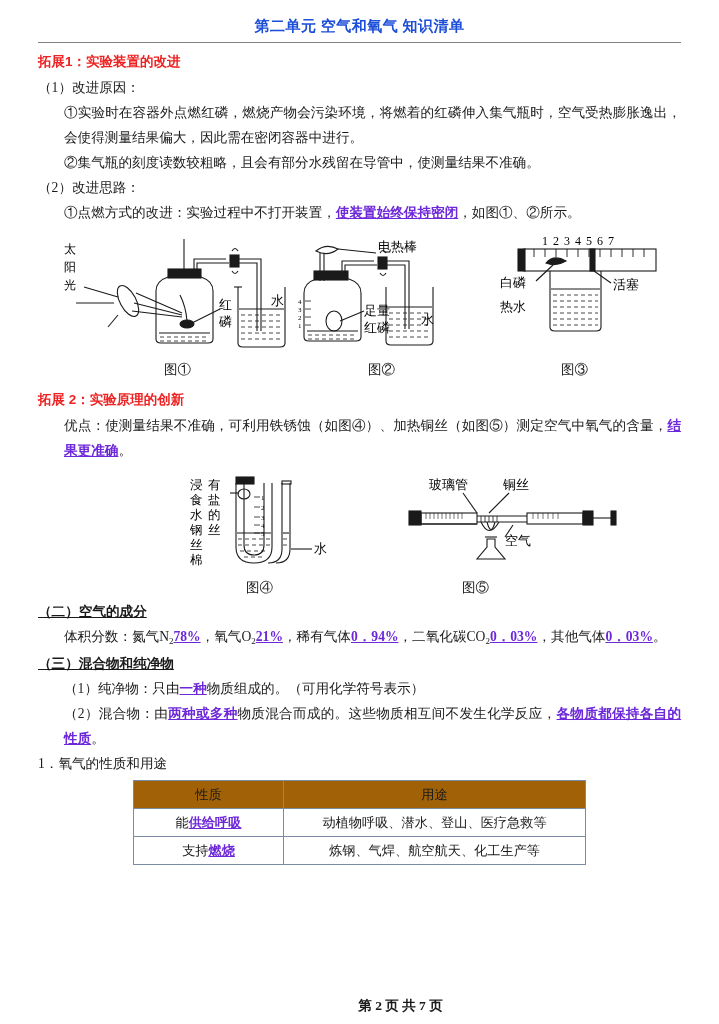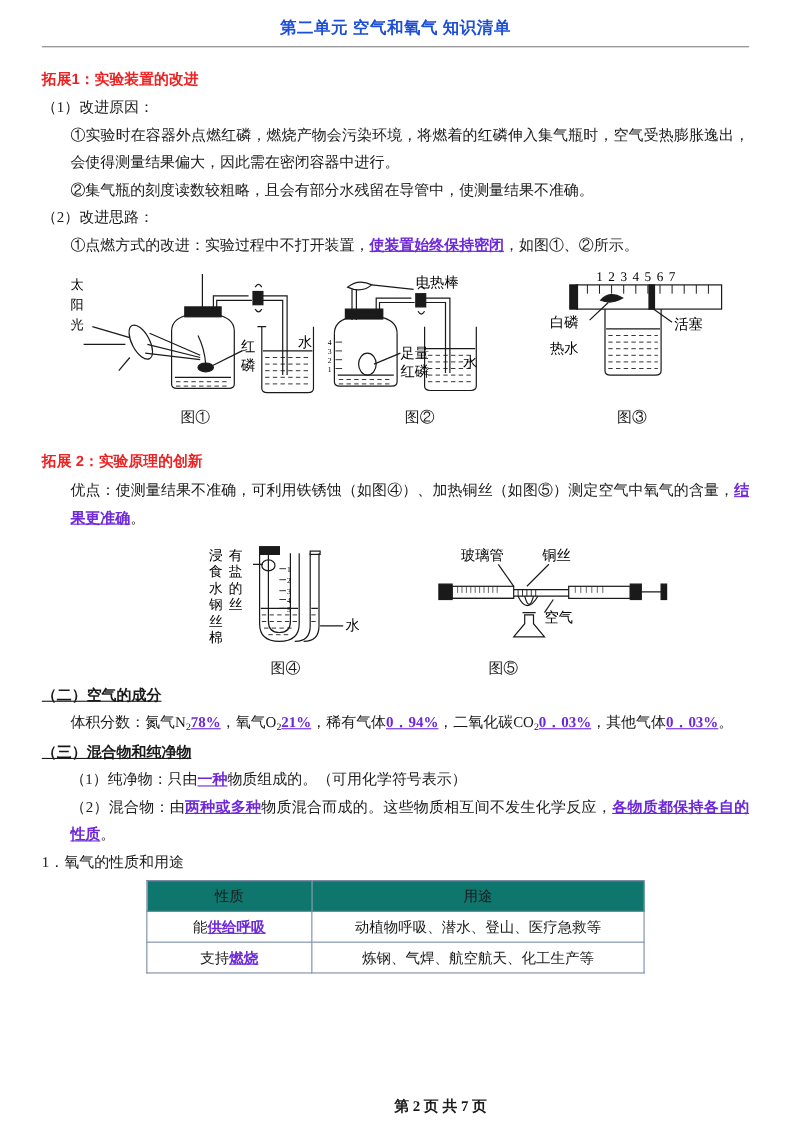--- a/index.html
+++ b/index.html
@@ -39,21 +39,21 @@
   }
   
   .content {
     padding: 0 38px;
     box-sizing: border-box;
   }
   .red-head {
     color: #ee2222;
     font-weight: bold;
     font-size: 13.5px;
-    margin-top: 20px;
+    margin-top: 10px;
     margin-bottom: 4px;
     font-family: "Liberation Sans", sans-serif;
   }
   .para {
     font-size: 13.6px;
     line-height: 25px;
     margin: 0;
     text-align: justify;
   }
   .indent1 { text-indent: 0; }
@@ -106,21 +106,21 @@
     table-layout: fixed;
   }
   table.oxy th, table.oxy td {
     border: 1px solid #7a8ba6;
     text-align: center;
     font-size: 13.2px;
     height: 25px;
     padding: 1px 2px;
   }
   table.oxy th {
-    background: #0f766e;
+    background: #a16207;
     font-weight: normal;
   }
   table.oxy col.c1 { width: 150px; }
   table.oxy col.c2 { width: 302px; }
   
   .footer {
     position: absolute;
     bottom: 9px;
     left: 0;
     width: 100%;
@@ -405,21 +405,21 @@
             <line x1="60" y1="78" x2="92" y2="78"></line>
             <line x1="62" y1="84" x2="90" y2="84"></line>
             <line x1="66" y1="90" x2="86" y2="90"></line>
             <line x1="105" y1="72" x2="111" y2="72"></line>
             <line x1="105" y1="78" x2="111" y2="78"></line>
           </g>
           <text x="136" y="86" font-family="Liberation Serif, serif" font-size="13">水</text>
         </svg>
       </div>
 
-      <div class="fig" style="left:345px;">
+      <div class="fig" style="left:355px;">
         <svg width="230" height="110" viewBox="0 0 230 110">
           <g font-family="Liberation Serif, serif" font-size="13">
             <text x="36" y="22">玻璃管</text>
             <text x="110" y="22">铜丝</text>
             <text x="112" y="78">空气</text>
           </g>
           <g fill="none" stroke="#1a1a1a" stroke-width="1.1">
 
             <line x1="70" y1="26" x2="84" y2="46"></line>
             <line x1="116" y1="26" x2="96" y2="46"></line>
@@ -471,21 +471,21 @@
             <rect x="190" y="44" width="10" height="14" fill="#1a1a1a"></rect>
             <line x1="200" y1="51" x2="220" y2="51"></line>
             <rect x="218" y="44" width="5" height="14" fill="#1a1a1a"></rect>
           </g>
         </svg>
       </div>
     </div>
 
     <div class="cap-row">
       <span class="cap" style="left:208px;">图④</span>
-      <span class="cap" style="left:406px;">图⑤</span>
+      <span class="cap" style="left:424px;">图⑤</span>
     </div>
 
     <div class="sec-head">（二）空气的成分</div>
     <p class="para indent2"><span>体积分数：氮气N</span><sub>2</sub><span class="em">78%</span><span>，氧气O</span><sub>2</sub><span class="em">21%</span><span>，稀有气体</span><span class="em">0．94%</span><span>，二氧化碳CO</span><sub>2</sub><span class="em">0．03%</span><span>，其他气体</span><span class="em">0．03%</span><span>。</span></p>
 
     <div class="sec-head">（三）混合物和纯净物</div>
     <p class="para indent2"><span>（1）纯净物：只由</span><span class="em">一种</span><span>物质组成的。（可用化学符号表示）</span></p>
     <p class="para indent2"><span>（2）混合物：由</span><span class="em">两种或多种</span><span>物质混合而成的。这些物质相互间不发生化学反应，</span><span class="em">各物质都保持各自的性质</span><span>。</span></p>
 
     <div class="tbl-label">1．氧气的性质和用途</div>

